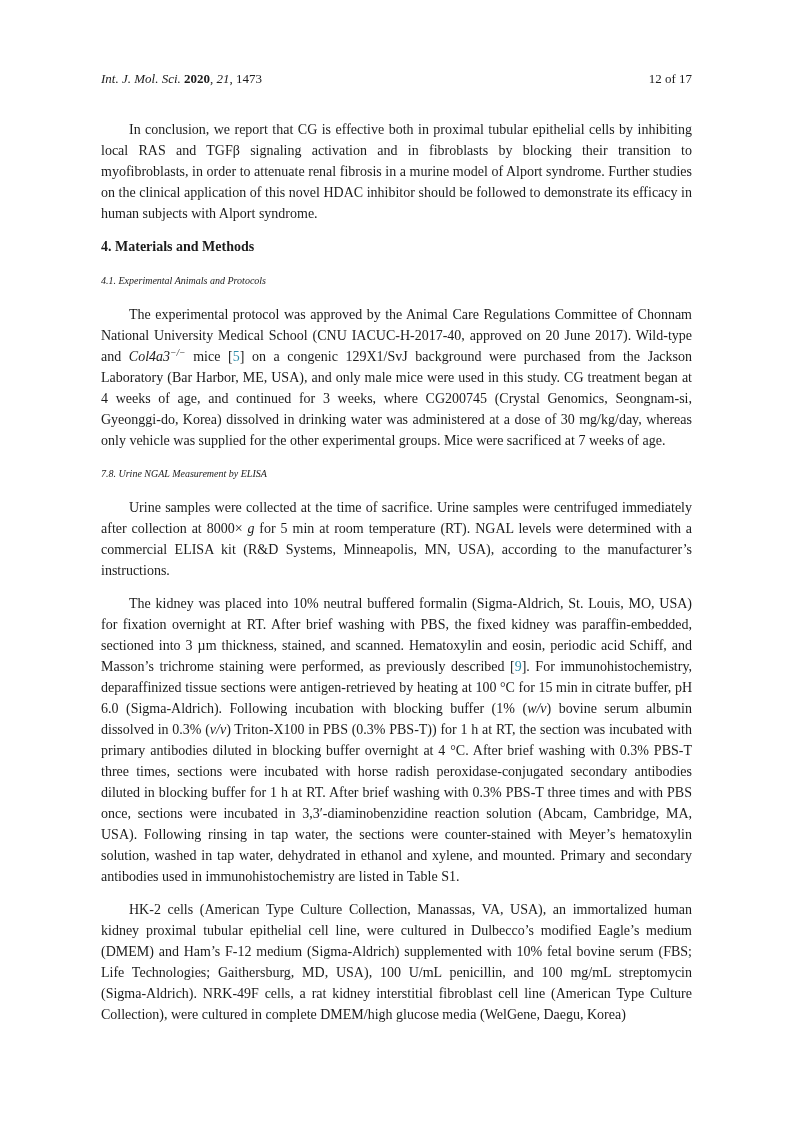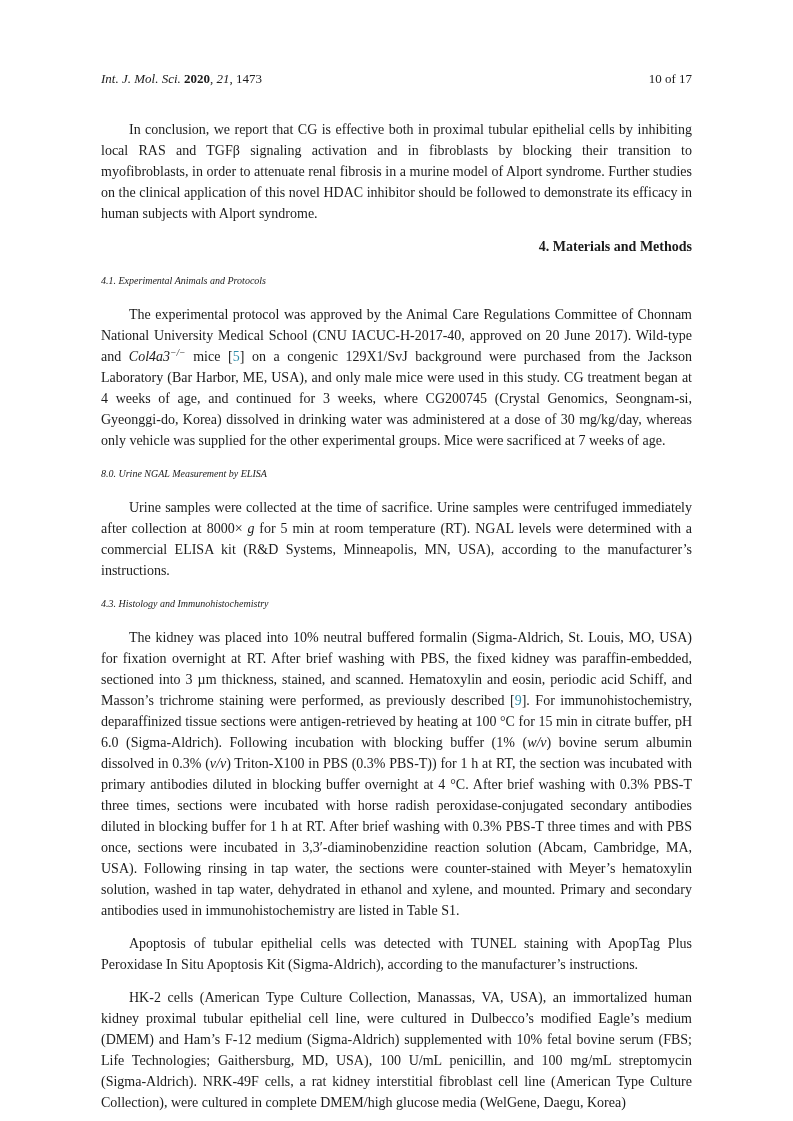--- a/index.html
+++ b/index.html
@@ -28,21 +28,20 @@
     line-height: 21px;
     text-align: justify;
     text-indent: 28px;
     margin: 0 0 12px 0;
   }
   .block-section_heading {
     font-size: 14px;
     line-height: 21px;
     font-weight: bold;
     margin: 12px 0 13px 0;
-    text-align: right;
   }
   .block-subsection_heading {
     font-size: 10px;
     line-height: 21px;
     font-style: italic;
     margin: 12px 0 13px 0;
   }
   .seg-plain { }
   .seg-italic { font-style: italic; }
   .seg-bold { font-weight: bold; }
@@ -54,27 +53,25 @@
     font-style: italic;
   }
   .seg-cite { color: var(--citation-color, #2e8ca8); cursor: pointer; }
 </style>
 </head>
 <body>
 
 <div class="page">
   <div class="page-header">
     <span><span class="seg-italic">Int. J. Mol. Sci. </span><span class="seg-bold">2020</span><span class="seg-plain">, </span><span class="seg-italic">21</span><span class="seg-plain">, 1473</span></span>
-    <span>10 of 17</span>
+    <span>12 of 17</span>
   </div>
   <div class="doc-body">
       <div class="block-paragraph"><span class="seg-plain">In conclusion, we report that CG is effective both in proximal tubular epithelial cells by inhibiting local RAS and TGFβ signaling activation and in fibroblasts by blocking their transition to myofibroblasts, in order to attenuate renal fibrosis in a murine model of Alport syndrome. Further studies on the clinical application of this novel HDAC inhibitor should be followed to demonstrate its efficacy in human subjects with Alport syndrome.</span></div>
       <div class="block-section_heading"><span class="seg-plain">4. Materials and Methods</span></div>
       <div class="block-subsection_heading"><span class="seg-plain">4.1. Experimental Animals and Protocols</span></div>
       <div class="block-paragraph"><span class="seg-plain">The experimental protocol was approved by the Animal Care Regulations Committee of Chonnam National University Medical School (CNU IACUC-H-2017-40, approved on 20 June 2017). Wild-type and </span><span class="seg-italic">Col4a3</span><span class="seg-sup">−/−</span><span class="seg-plain"> mice [</span><span class="seg-cite">5</span><span class="seg-plain">] on a congenic 129X1/SvJ background were purchased from the Jackson Laboratory (Bar Harbor, ME, USA), and only male mice were used in this study. CG treatment began at 4 weeks of age, and continued for 3 weeks, where CG200745 (Crystal Genomics, Seongnam-si, Gyeonggi-do, Korea) dissolved in drinking water was administered at a dose of 30 mg/kg/day, whereas only vehicle was supplied for the other experimental groups. Mice were sacrificed at 7 weeks of age.</span></div>
-      <div class="block-subsection_heading"><span class="seg-plain">8.0. Urine NGAL Measurement by ELISA</span></div>
+      <div class="block-subsection_heading"><span class="seg-plain">7.8. Urine NGAL Measurement by ELISA</span></div>
       <div class="block-paragraph"><span class="seg-plain">Urine samples were collected at the time of sacrifice.  Urine samples were centrifuged immediately after collection at 8000× </span><span class="seg-italic">g</span><span class="seg-plain"> for 5 min at room temperature (RT). NGAL levels were determined with a commercial ELISA kit (R&amp;D Systems, Minneapolis, MN, USA), according to the manufacturer’s instructions.</span></div>
-      <div class="block-subsection_heading"><span class="seg-plain">4.3. Histology and Immunohistochemistry</span></div>
       <div class="block-paragraph"><span class="seg-plain">The kidney was placed into 10% neutral buffered formalin (Sigma-Aldrich, St. Louis, MO, USA) for fixation overnight at RT. After brief washing with PBS, the fixed kidney was paraffin-embedded, sectioned into 3 µm thickness, stained, and scanned. Hematoxylin and eosin, periodic acid Schiff, and Masson’s trichrome staining were performed, as previously described [</span><span class="seg-cite">9</span><span class="seg-plain">]. For immunohistochemistry, deparaffinized tissue sections were antigen-retrieved by heating at 100 °C for 15 min in citrate buffer, pH 6.0 (Sigma-Aldrich). Following incubation with blocking buffer (1% (</span><span class="seg-italic">w/v</span><span class="seg-plain">) bovine serum albumin dissolved in 0.3% (</span><span class="seg-italic">v/v</span><span class="seg-plain">) Triton-X100 in PBS (0.3% PBS-T)) for 1 h at RT, the section was incubated with primary antibodies diluted in blocking buffer overnight at 4 °C. After brief washing with 0.3% PBS-T three times, sections were incubated with horse radish peroxidase-conjugated secondary antibodies diluted in blocking buffer for 1 h at RT. After brief washing with 0.3% PBS-T three times and with PBS once, sections were incubated in 3,3′-diaminobenzidine reaction solution (Abcam, Cambridge, MA, USA). Following rinsing in tap water, the sections were counter-stained with Meyer’s hematoxylin solution, washed in tap water, dehydrated in ethanol and xylene, and mounted. Primary and secondary antibodies used in immunohistochemistry are listed in Table S1.</span></div>
-      <div class="block-paragraph"><span class="seg-plain">Apoptosis of tubular epithelial cells was detected with TUNEL staining with ApopTag Plus Peroxidase In Situ Apoptosis Kit (Sigma-Aldrich), according to the manufacturer’s instructions.</span></div>
       <div class="block-paragraph"><span class="seg-plain">HK-2 cells (American Type Culture Collection, Manassas, VA, USA), an immortalized human kidney proximal tubular epithelial cell line, were cultured in Dulbecco’s modified Eagle’s medium (DMEM) and Ham’s F-12 medium (Sigma-Aldrich) supplemented with 10% fetal bovine serum (FBS; Life Technologies; Gaithersburg, MD, USA), 100 U/mL penicillin, and 100 mg/mL streptomycin (Sigma-Aldrich). NRK-49F cells, a rat kidney interstitial fibroblast cell line (American Type Culture Collection), were cultured in complete DMEM/high glucose media (WelGene, Daegu, Korea)</span></div>
     </div>
 </div>
 
 </body></html>

